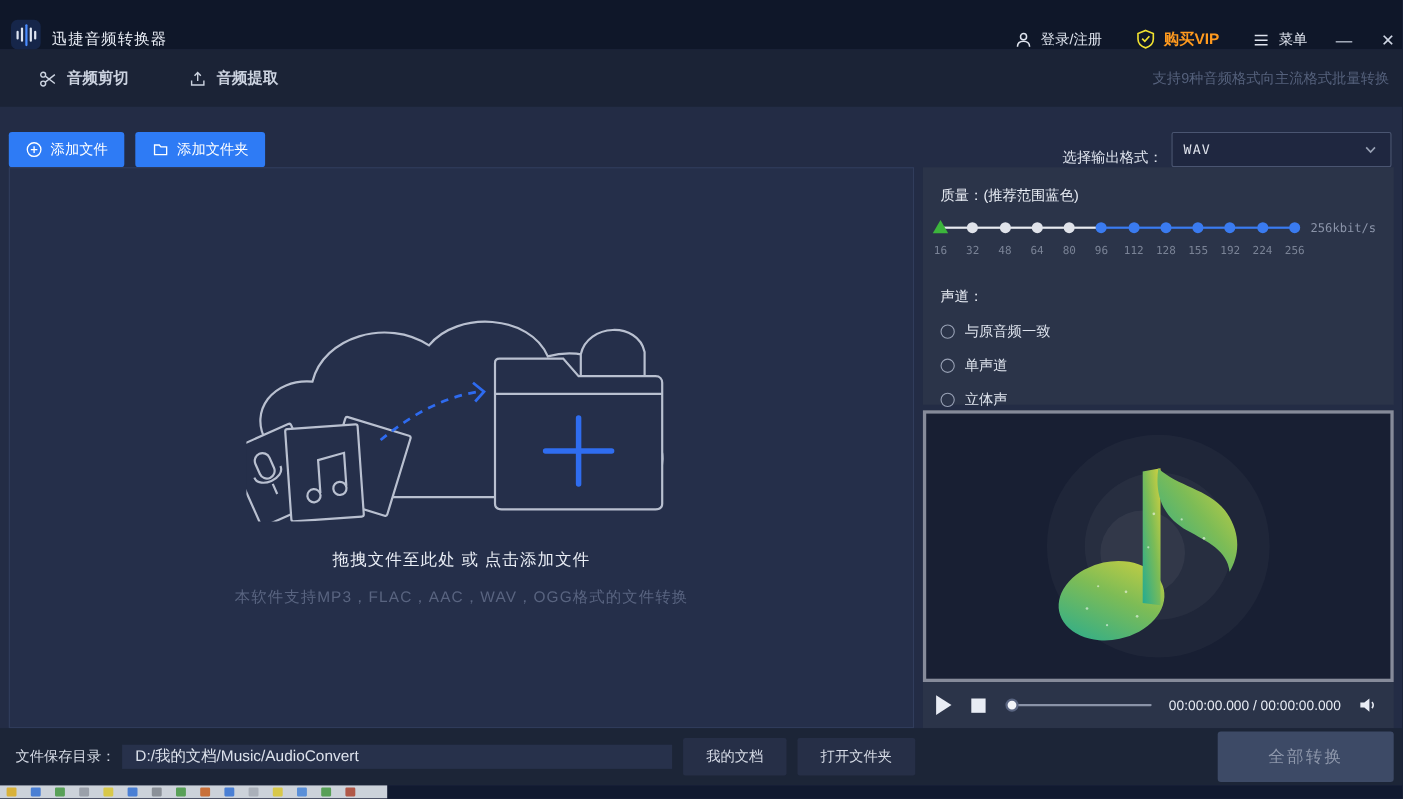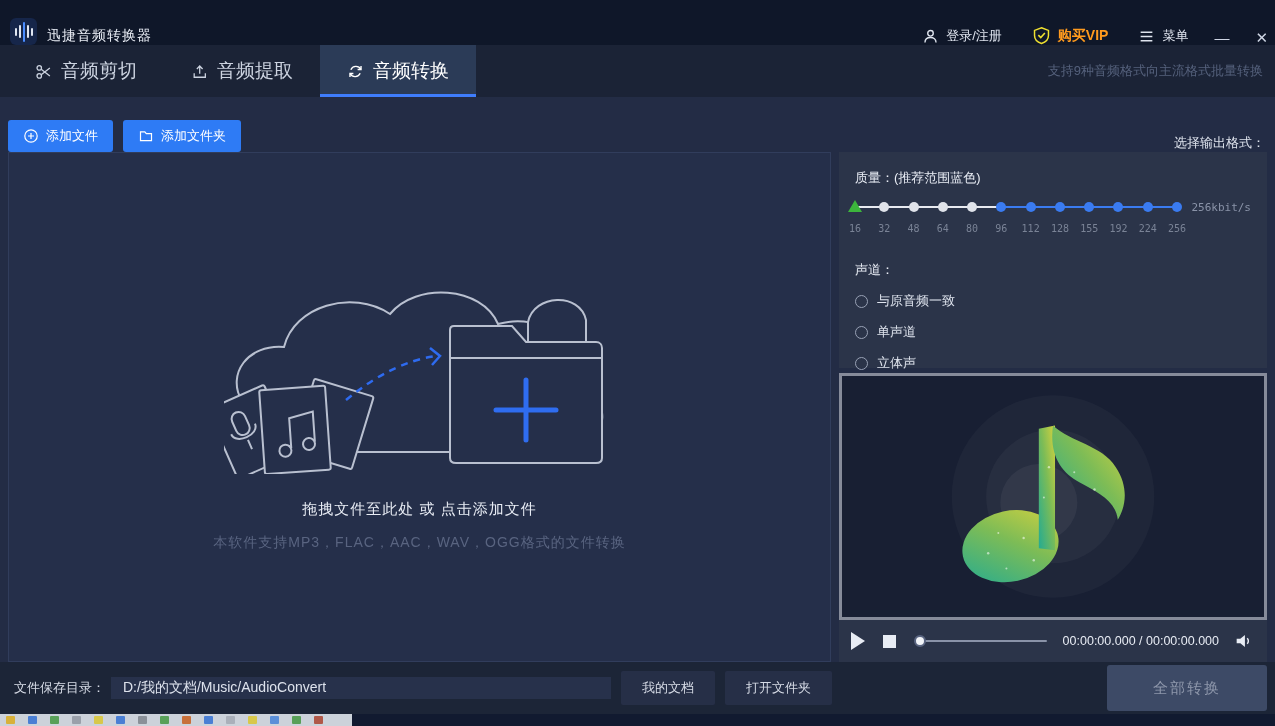--- a/index.html
+++ b/index.html
@@ -13,21 +13,21 @@
   .logo i { display:block; width:2px; border-radius:1px; background:#dfe6f2; }
   .logo i.b { background:#4a8cff; }
   .app-title { color:#e9edf5; font-size:14px; letter-spacing:1px; }
   .tb-spacer { flex:1; }
   .tb-item { display:flex; align-items:center; gap:7px; color:#dfe4ee; font-size:13px; margin-left:30px; cursor:pointer; }
   .tb-item.vip span { color:#ff9a1e; font-size:14px; font-weight:bold; }
   .winbtn { color:#cfd6e4; font-size:15px; margin-left:26px; cursor:pointer; line-height:1; }
 
   
   .tabbar { height:52px; background:#1b2336; display:flex; align-items:stretch; padding-left:8px; flex:0 0 auto; }
-  .tab { display:flex; align-items:center; gap:9px; padding:0 27px; color:#ccd3e0; font-size:19px; cursor:pointer; }
+  .tab { display:flex; align-items:center; gap:9px; padding:0 27px; color:#ccd3e0; font-size:14px; cursor:pointer;font-weight:bold; }
   .tab.active { background:#2b3b57; box-shadow:inset 0 -3px 0 #3f7dfc; color:#ffffff; }
   .tab svg { flex:0 0 auto; }
   .tab-hint { margin-left:auto; align-self:center; padding-right:12px; color:#55617c; font-size:13px; }
 
   
   .toolbar { height:55px; display:flex; align-items:flex-end; padding:0 10px 0 8px; flex:0 0 auto; }
   .btn-blue { height:32px; display:flex; align-items:center; gap:7px; background:#2e7bf5; color:#fff;
     font-size:13px; border:none; border-radius:3px; padding:0 15px; margin-right:10px; cursor:pointer; }
   .fmt-label { margin-left:auto; color:#dfe4ee; font-size:13px; }
   .fmt-select { width:200px; height:32px; margin-left:8px; background:#1f2740; border:1px solid #4a5571; border-radius:2px;
@@ -139,47 +139,44 @@
       </svg>
       <span>音频剪切</span>
     </div>
     <div class="tab">
       <svg width="17" height="17" viewBox="0 0 16 16">
         <path d="M3 9.6 V13.4 H13.5 V9.6" fill="none" stroke="#ccd3e0" stroke-width="1.2"></path>
         <path d="M8.2 3 V10 M5.5 5.6 L8.2 2.8 L10.9 5.6" fill="none" stroke="#ccd3e0" stroke-width="1.2"></path>
       </svg>
       <span>音频提取</span>
     </div>
-    <div class="tab active">
-      <svg width="17" height="17" viewBox="0 0 16 16">
-        <path d="M13 6 A5.2 5.2 0 0 0 3.6 6.4" fill="none" stroke="#ffffff" stroke-width="1.3"></path>
-        <path d="M13.2 2.9 V6.1 H10" fill="none" stroke="#ffffff" stroke-width="1.3"></path>
-        <path d="M3 10 A5.2 5.2 0 0 0 12.4 9.6" fill="none" stroke="#ffffff" stroke-width="1.3"></path>
-        <path d="M2.8 13.1 V9.9 H6" fill="none" stroke="#ffffff" stroke-width="1.3"></path>
-      </svg>
-      <span>音频转换</span>
-    </div>
     <span class="tab-hint">支持9种音频格式向主流格式批量转换</span>
   </div>
 
   <div class="toolbar">
     <button class="btn-blue">
       <svg width="16" height="16" viewBox="0 0 16 16">
         <circle cx="8" cy="8" r="6.2" fill="none" stroke="#ffffff" stroke-width="1.2"></circle>
         <path d="M8 5 V11 M5 8 H11" stroke="#ffffff" stroke-width="1.2"></path>
       </svg>
       <span>添加文件</span>
     </button>
     <button class="btn-blue">
       <svg width="16" height="16" viewBox="0 0 16 16">
         <path d="M2.5 3.8 H6.8 L8.3 5.6 H13.5 V12.6 H2.5 Z" fill="none" stroke="#ffffff" stroke-width="1.2"></path>
       </svg>
       <span>添加文件夹</span>
     </button>
     <span class="fmt-label">选择输出格式：</span>
+    <div class="fmt-select">
+      <span>WAV</span>
+      <svg width="16" height="16" viewBox="0 0 16 16">
+        <path d="M4 6 L8 10.2 L12 6" fill="none" stroke="#98a1b4" stroke-width="1.5"></path>
+      </svg>
+    </div>
   </div>
 
   <div class="main">
 
     <div class="dropzone">
       <svg width="392" height="212" viewBox="0 0 392 212">
 
         <path d="M52 190 C22 188 4 162 18 139 C2 112 24 82 60 85 C70 44 128 27 166 52 C192 20 258 24 274 62 C318 50 360 80 356 120 C382 132 386 168 364 184 C356 190 348 190 338 190 L52 190" fill="#252f4a" stroke="#b9c0d0" stroke-width="2"></path>
 
         <g>

